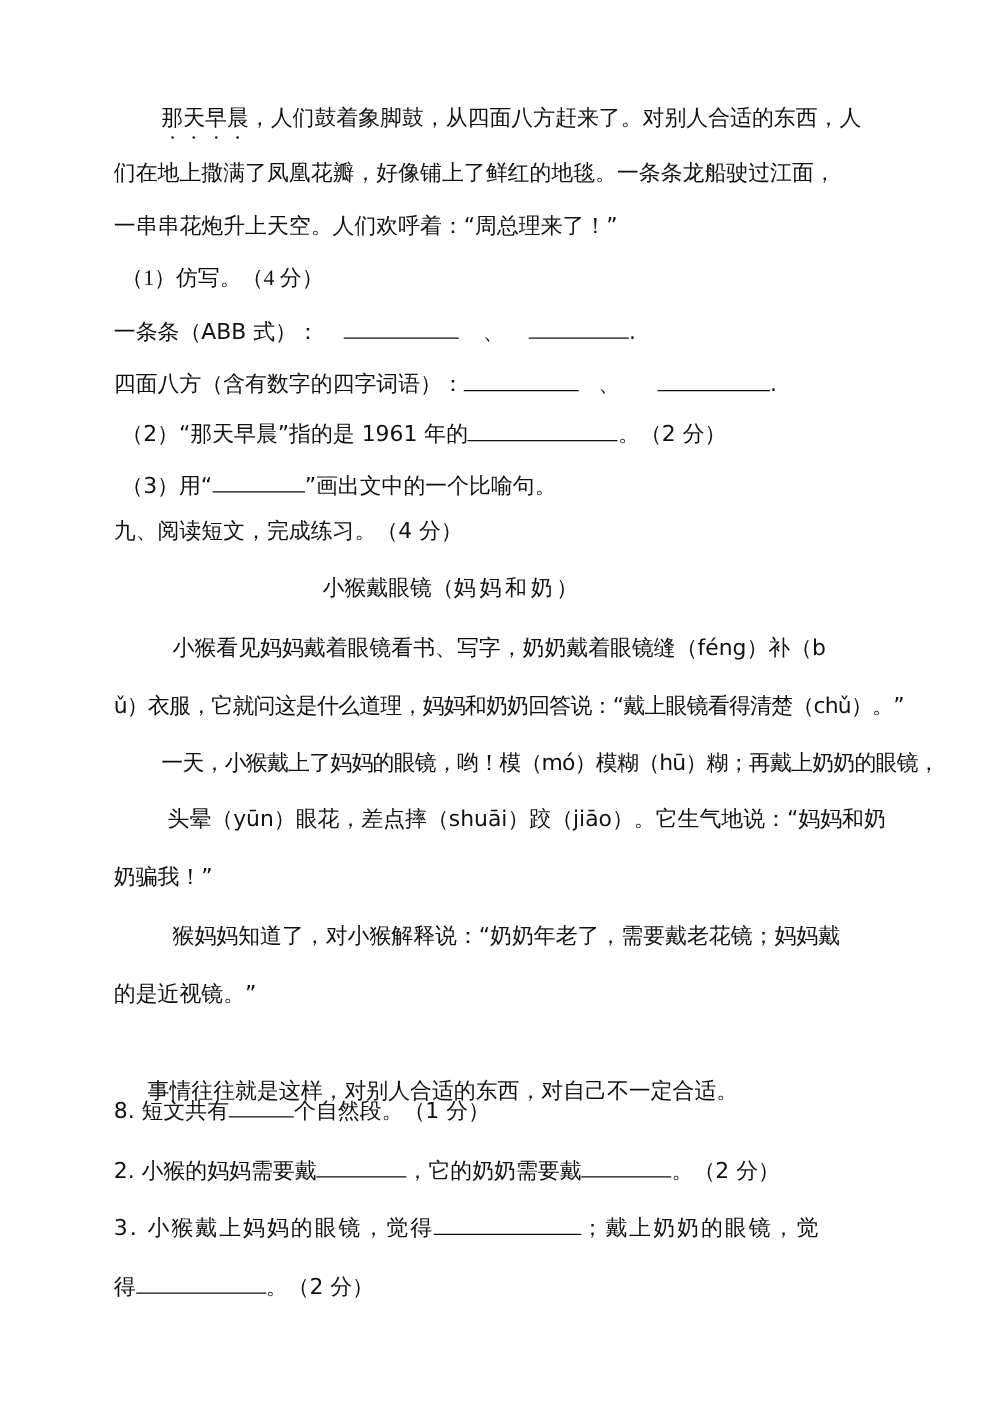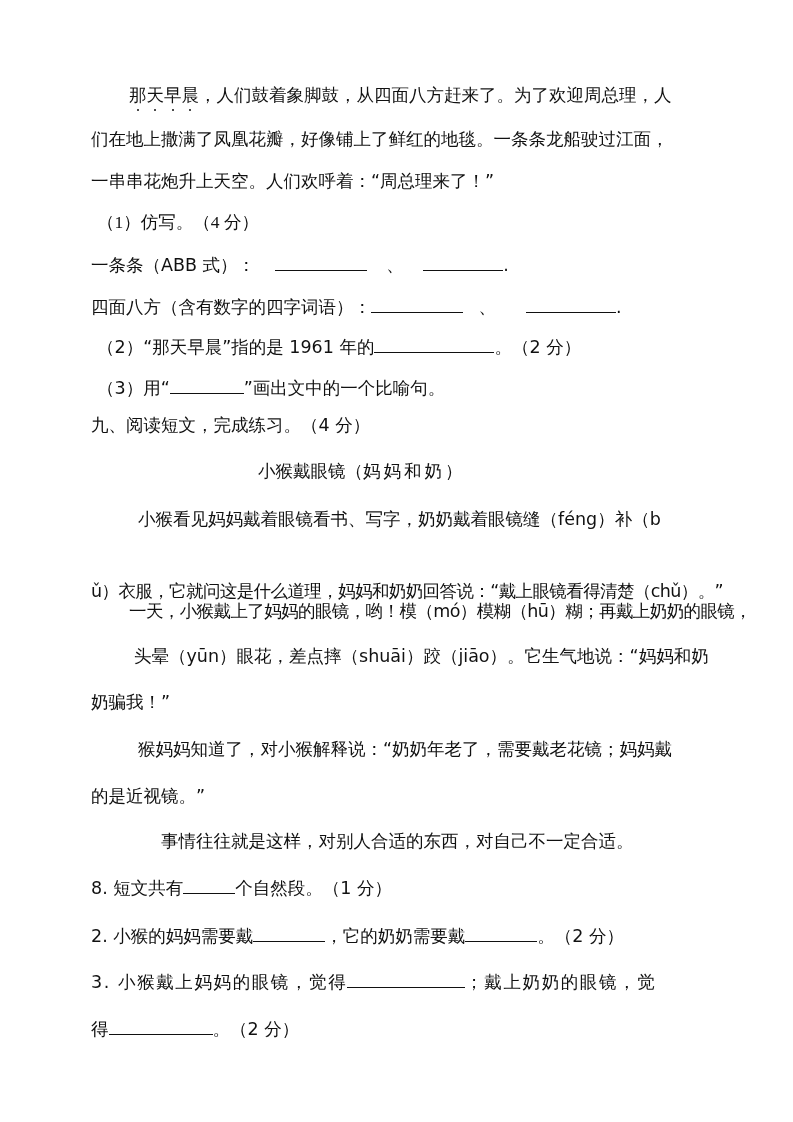--- a/index.html
+++ b/index.html
@@ -43,21 +43,21 @@
       background: #111;
       border-radius: 50%;
       transform: translateX(-50%);
     }
     .pinyin { letter-spacing: 3px; }
   </style>
 </head>
 <body>
 
 <div class="line" style="top:84px; left:129px;">
-  <span class="dot-em">那</span><span class="dot-em">天</span><span class="dot-em">早</span><span class="dot-em">晨</span><span>，人们鼓着象脚鼓，从四面八方赶来了。为了欢迎周总理，人</span>
+  <span class="dot-em">那</span><span class="dot-em">天</span><span class="dot-em">早</span><span class="dot-em">晨</span><span>，人们鼓着象脚鼓，从四面八方赶来了。对别人合适的东西，人</span>
 </div>
 <div class="line" style="top:128px;">们在地上撒满了凤凰花瓣，好像铺上了鲜红的地毯。一条条龙船驶过江面，</div>
 <div class="line" style="top:170px;">一串串花炮升上天空。人们欢呼着：“周总理来了！”</div>
 
 <div class="line serif" style="top:211px; left:97px;">（1）仿写。（4 分）</div>
 
 <div class="line" style="top:254px;">
   <span>一条条（ABB 式）：</span>
   <span class="blank" style="width:92px; margin-left:14px;"></span>
   <span style="margin:0 14px;">、</span>
@@ -77,30 +77,30 @@
   <span>（3）用“</span><span class="blank" style="width:74px;"></span><span>”画出文中的一个比喻句。</span>
 </div>
 
 <div class="line" style="top:414px;">九、阅读短文，完成练习。（4 分）</div>
 
 <div class="line" style="top:460px; left:258px;">
   <span>小猴戴眼镜（</span><span class="pinyin">妈妈和奶</span><span>）</span>
 </div>
 
 <div class="line" style="top:508px; left:138px;">小猴看见妈妈戴着眼镜看书、写字，奶奶戴着眼镜缝（féng）补（b</div>
-<div class="line" style="top:580px; letter-spacing:-0.6px;">ǔ）衣服，它就问这是什么道理，妈妈和奶奶回答说：“戴上眼镜看得清楚（chǔ）。”</div>
+<div class="line" style="top:554px; letter-spacing:-0.6px;">ǔ）衣服，它就问这是什么道理，妈妈和奶奶回答说：“戴上眼镜看得清楚（chǔ）。”</div>
 
 <div class="line" style="top:600px; left:129px; letter-spacing:-0.6px;">一天，小猴戴上了妈妈的眼镜，哟！模（mó）模糊（hū）糊；再戴上奶奶的眼镜，</div>
 <div class="line" style="top:645px;margin-left:43px;">头晕（yūn）眼花，差点摔（shuāi）跤（jiāo）。它生气地说：“妈妈和奶</div>
 <div class="line" style="top:691px;">奶骗我！”</div>
 
 <div class="line" style="top:738px; left:138px;">猴妈妈知道了，对小猴解释说：“奶奶年老了，需要戴老花镜；妈妈戴</div>
 <div class="line" style="top:785px;">的是近视镜。”</div>
 
-<div class="line" style="top:830px; left:118px;margin-left:43px;">事情往往就是这样，对别人合适的东西，对自己不一定合适。</div>
+<div class="line" style="top:862px; left:118px;">事情往往就是这样，对别人合适的东西，对自己不一定合适。</div>
 
 <div class="line" style="top:877px;">
   <span>8. 短文共有</span><span class="blank" style="width:52px;"></span><span>个自然段。（1 分）</span>
 </div>
 
 <div class="line" style="top:925px;">
   <span>2. 小猴的妈妈需要戴</span><span class="blank" style="width:72px;"></span><span>，它的奶奶需要戴</span><span class="blank" style="width:72px;"></span><span>。（2 分）</span>
 </div>
 
 <div class="line" style="top:971px; letter-spacing:1.6px;">

